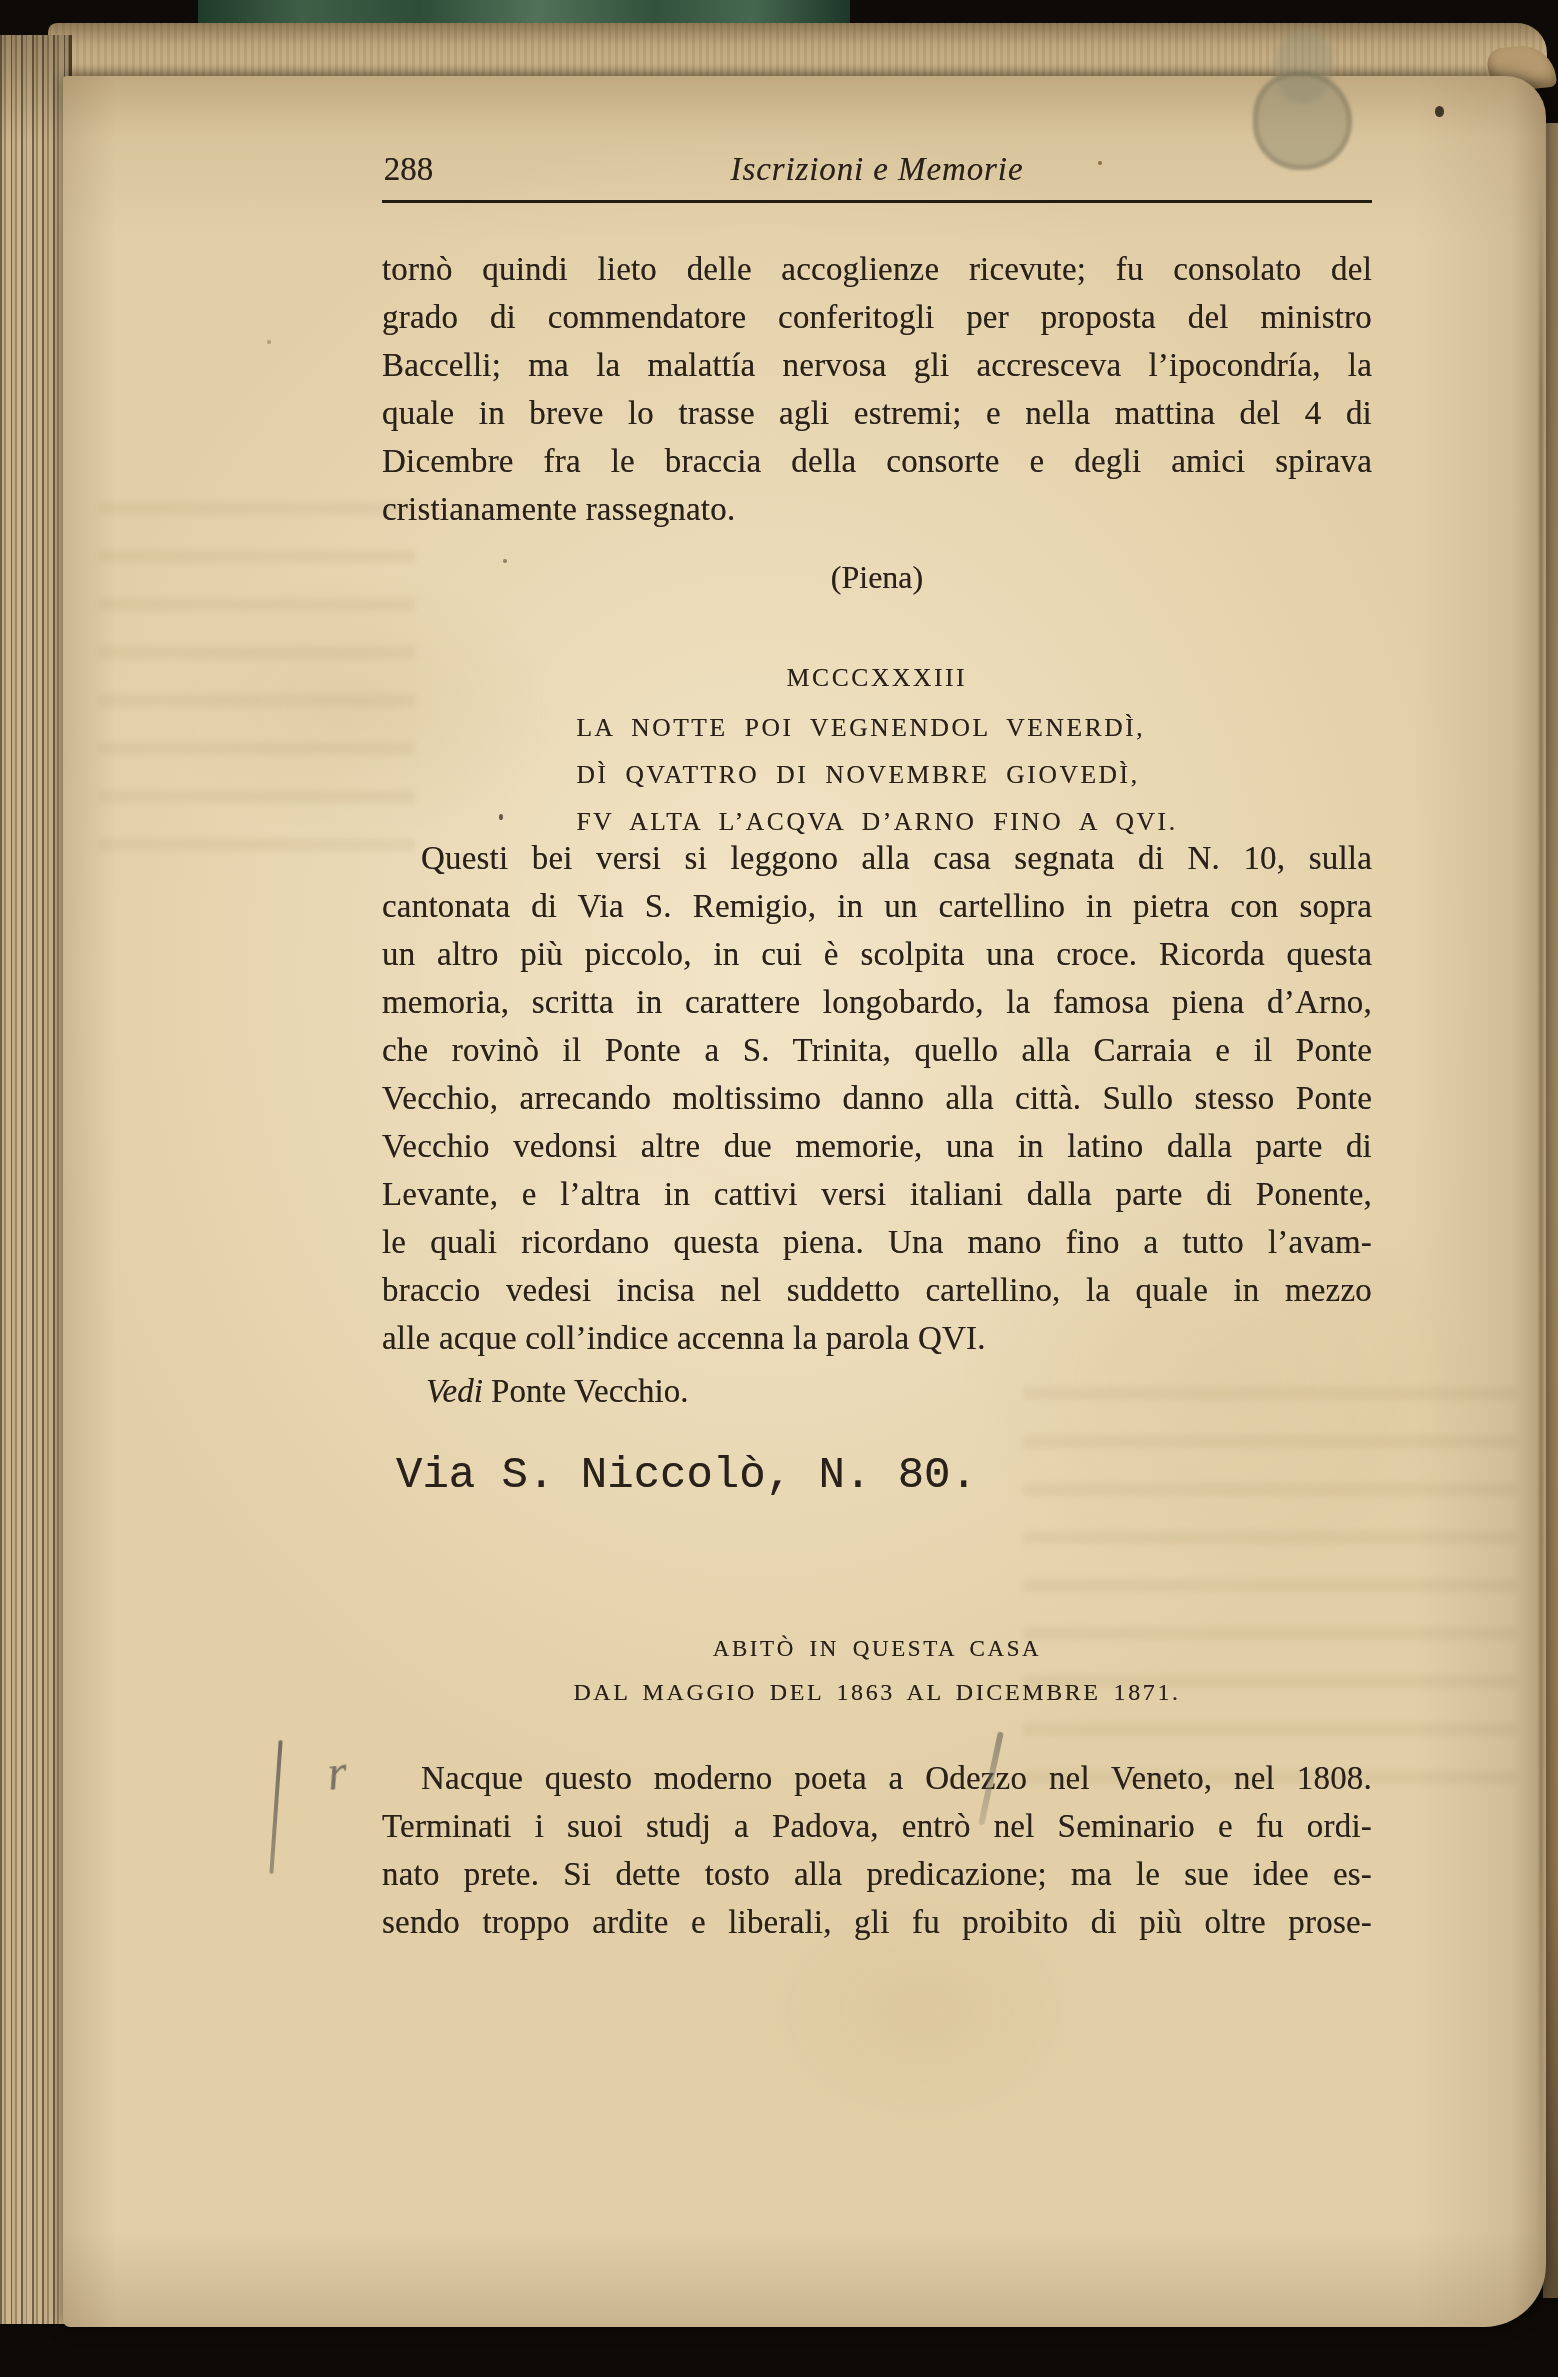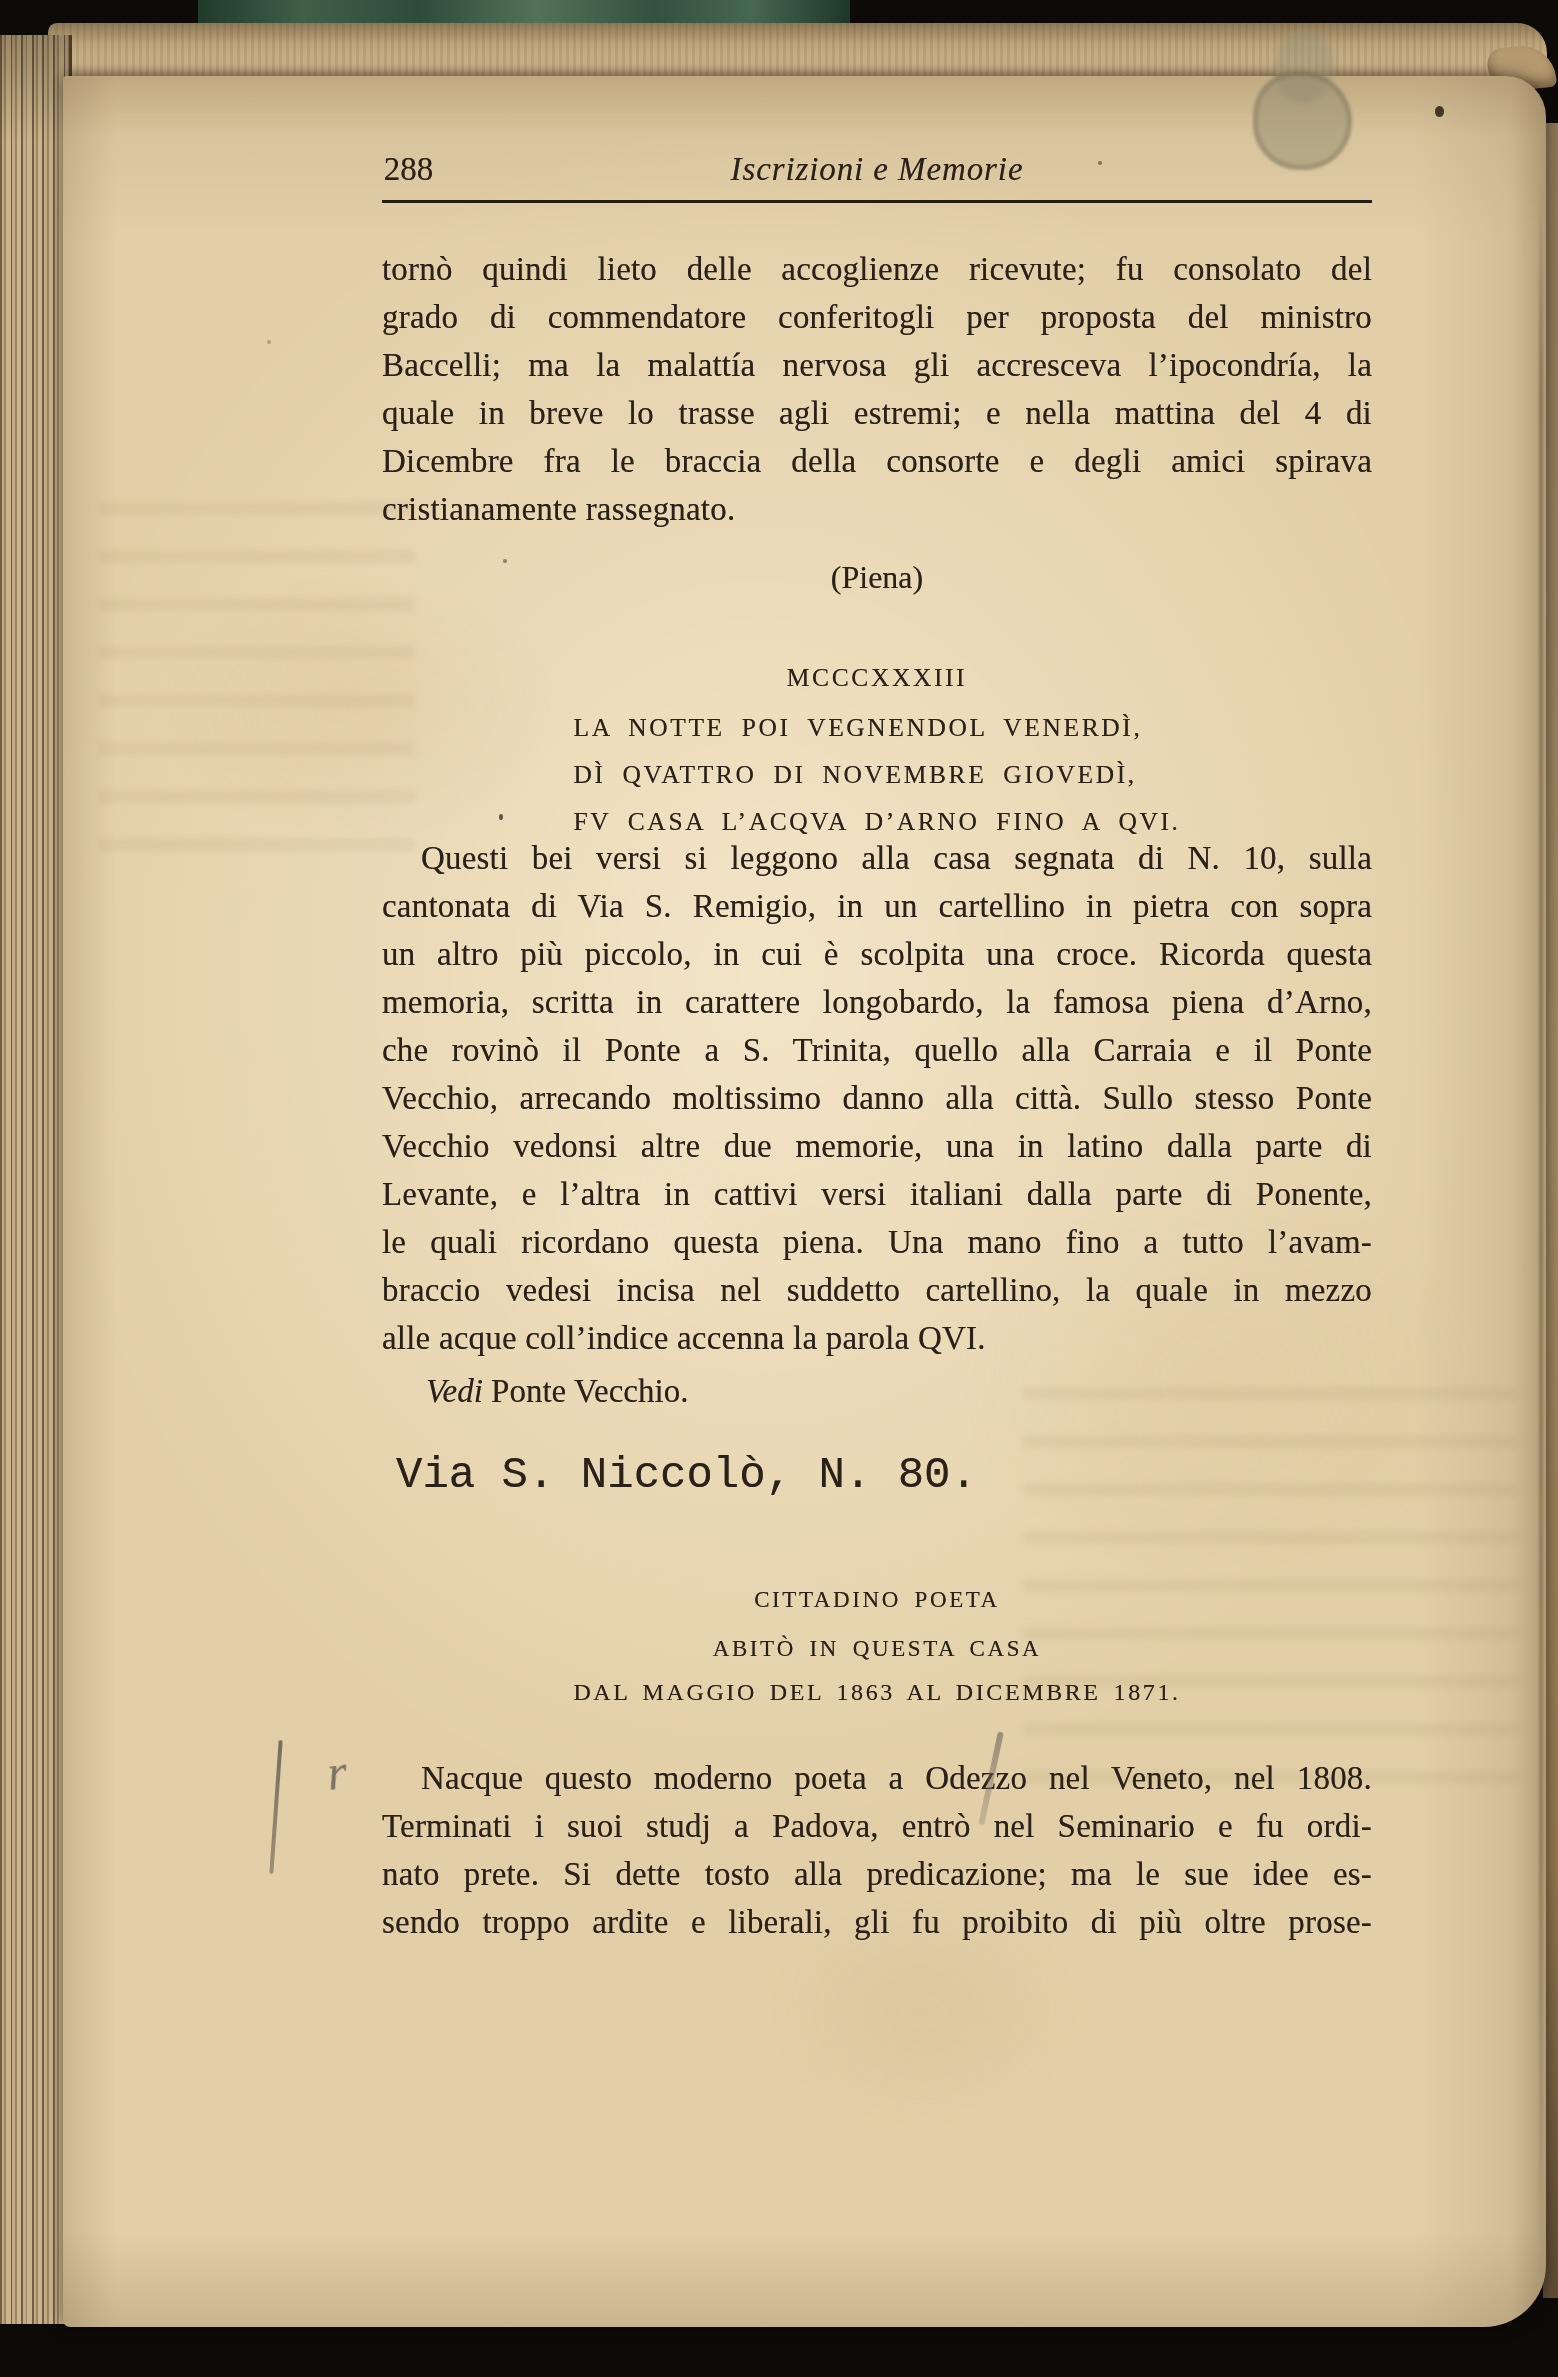--- a/index.html
+++ b/index.html
@@ -147,21 +147,21 @@
         </div>
 
       <div class="blk piena">(Piena)</div>
 
       <div class="blk insc1">
         <div class="insc1-block">
           <div class="insc-year">MCCCXXXIII</div>
           <div class="insc-verses">
               <div class="insc-verse">LA NOTTE POI VEGNENDOL VENERDÌ,</div>
               <div class="insc-verse">DÌ QVATTRO DI NOVEMBRE GIOVEDÌ,</div>
-              <div class="insc-verse last-line">FV CASA L’ACQVA D’ARNO FINO A QVI.</div>
+              <div class="insc-verse last-line">FV ALTA L’ACQVA D’ARNO FINO A QVI.</div>
             </div>
         </div>
       </div>
 
       <div class="blk para2 bodyline indent-first">
           <div class="pline">Questi bei versi si leggono alla casa segnata di N. 10, sulla</div>
           <div class="pline">cantonata di Via S. Remigio, in un cartellino in pietra con sopra</div>
           <div class="pline">un altro più piccolo, in cui è scolpita una croce. Ricorda questa</div>
           <div class="pline">memoria, scritta in carattere longobardo, la famosa piena d’Arno,</div>
           <div class="pline">che rovinò il Ponte a S. Trinita, quello alla Carraia e il Ponte</div>
@@ -172,21 +172,20 @@
           <div class="pline">braccio vedesi incisa nel suddetto cartellino, la quale in mezzo</div>
           <div class="pline last-line">alle acque coll’indice accenna la parola QVI.</div>
         </div>
 
       <div class="blk vedi">
         <span class="lead">Vedi</span><span> Ponte Vecchio.</span>
       </div>
 
       <div class="blk heading">Via S. Niccolò, N. 80.</div>
 
-      <div class="blk insc2-title">CITTADINO POETA</div>
       <div class="blk insc2-res">ABITÒ IN QUESTA CASA</div>
       <div class="blk insc2-dates">DAL MAGGIO DEL 1863 AL DICEMBRE 1871.</div>
 
       <div class="blk para3 bodyline indent-first">
           <div class="pline force-just">Nacque questo moderno poeta a Odezzo nel Veneto, nel 1808.</div>
           <div class="pline force-just">Terminati i suoi studj a Padova, entrò nel Seminario e fu ordi-</div>
           <div class="pline force-just">nato prete. Si dette tosto alla predicazione; ma le sue idee es-</div>
           <div class="pline force-just">sendo troppo ardite e liberali, gli fu proibito di più oltre prose-</div>
         </div>
     </div>

